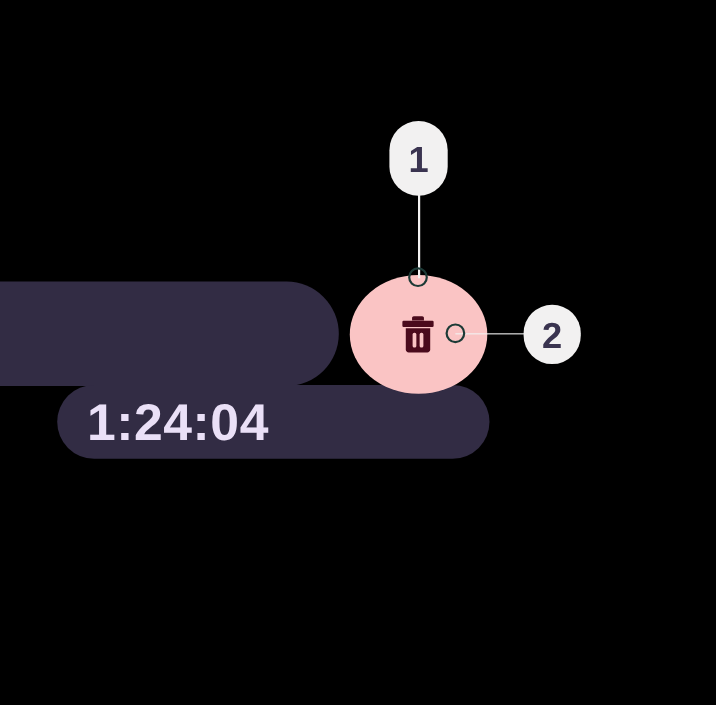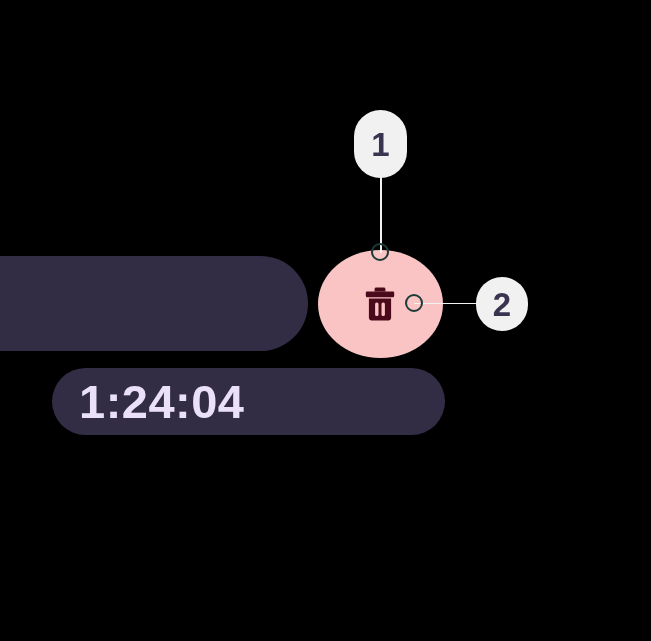--- a/index.html
+++ b/index.html
@@ -45,21 +45,21 @@
     left: -205px;
     top: 256px;
     width: 513px;
     height: 95px;
     padding-left: 36px;
     font-size: 47px;
   }
 
   #chip-duration {
     left: 52px;
-    top: 368px;
+    top: 350px;
     width: 393px;
     height: 67px;
     padding-left: 27px;
     font-size: 47px;
   }
   #chip-duration .chip-label { font-size: 47px; }
 
   
   #delete-button {
     position: absolute;

